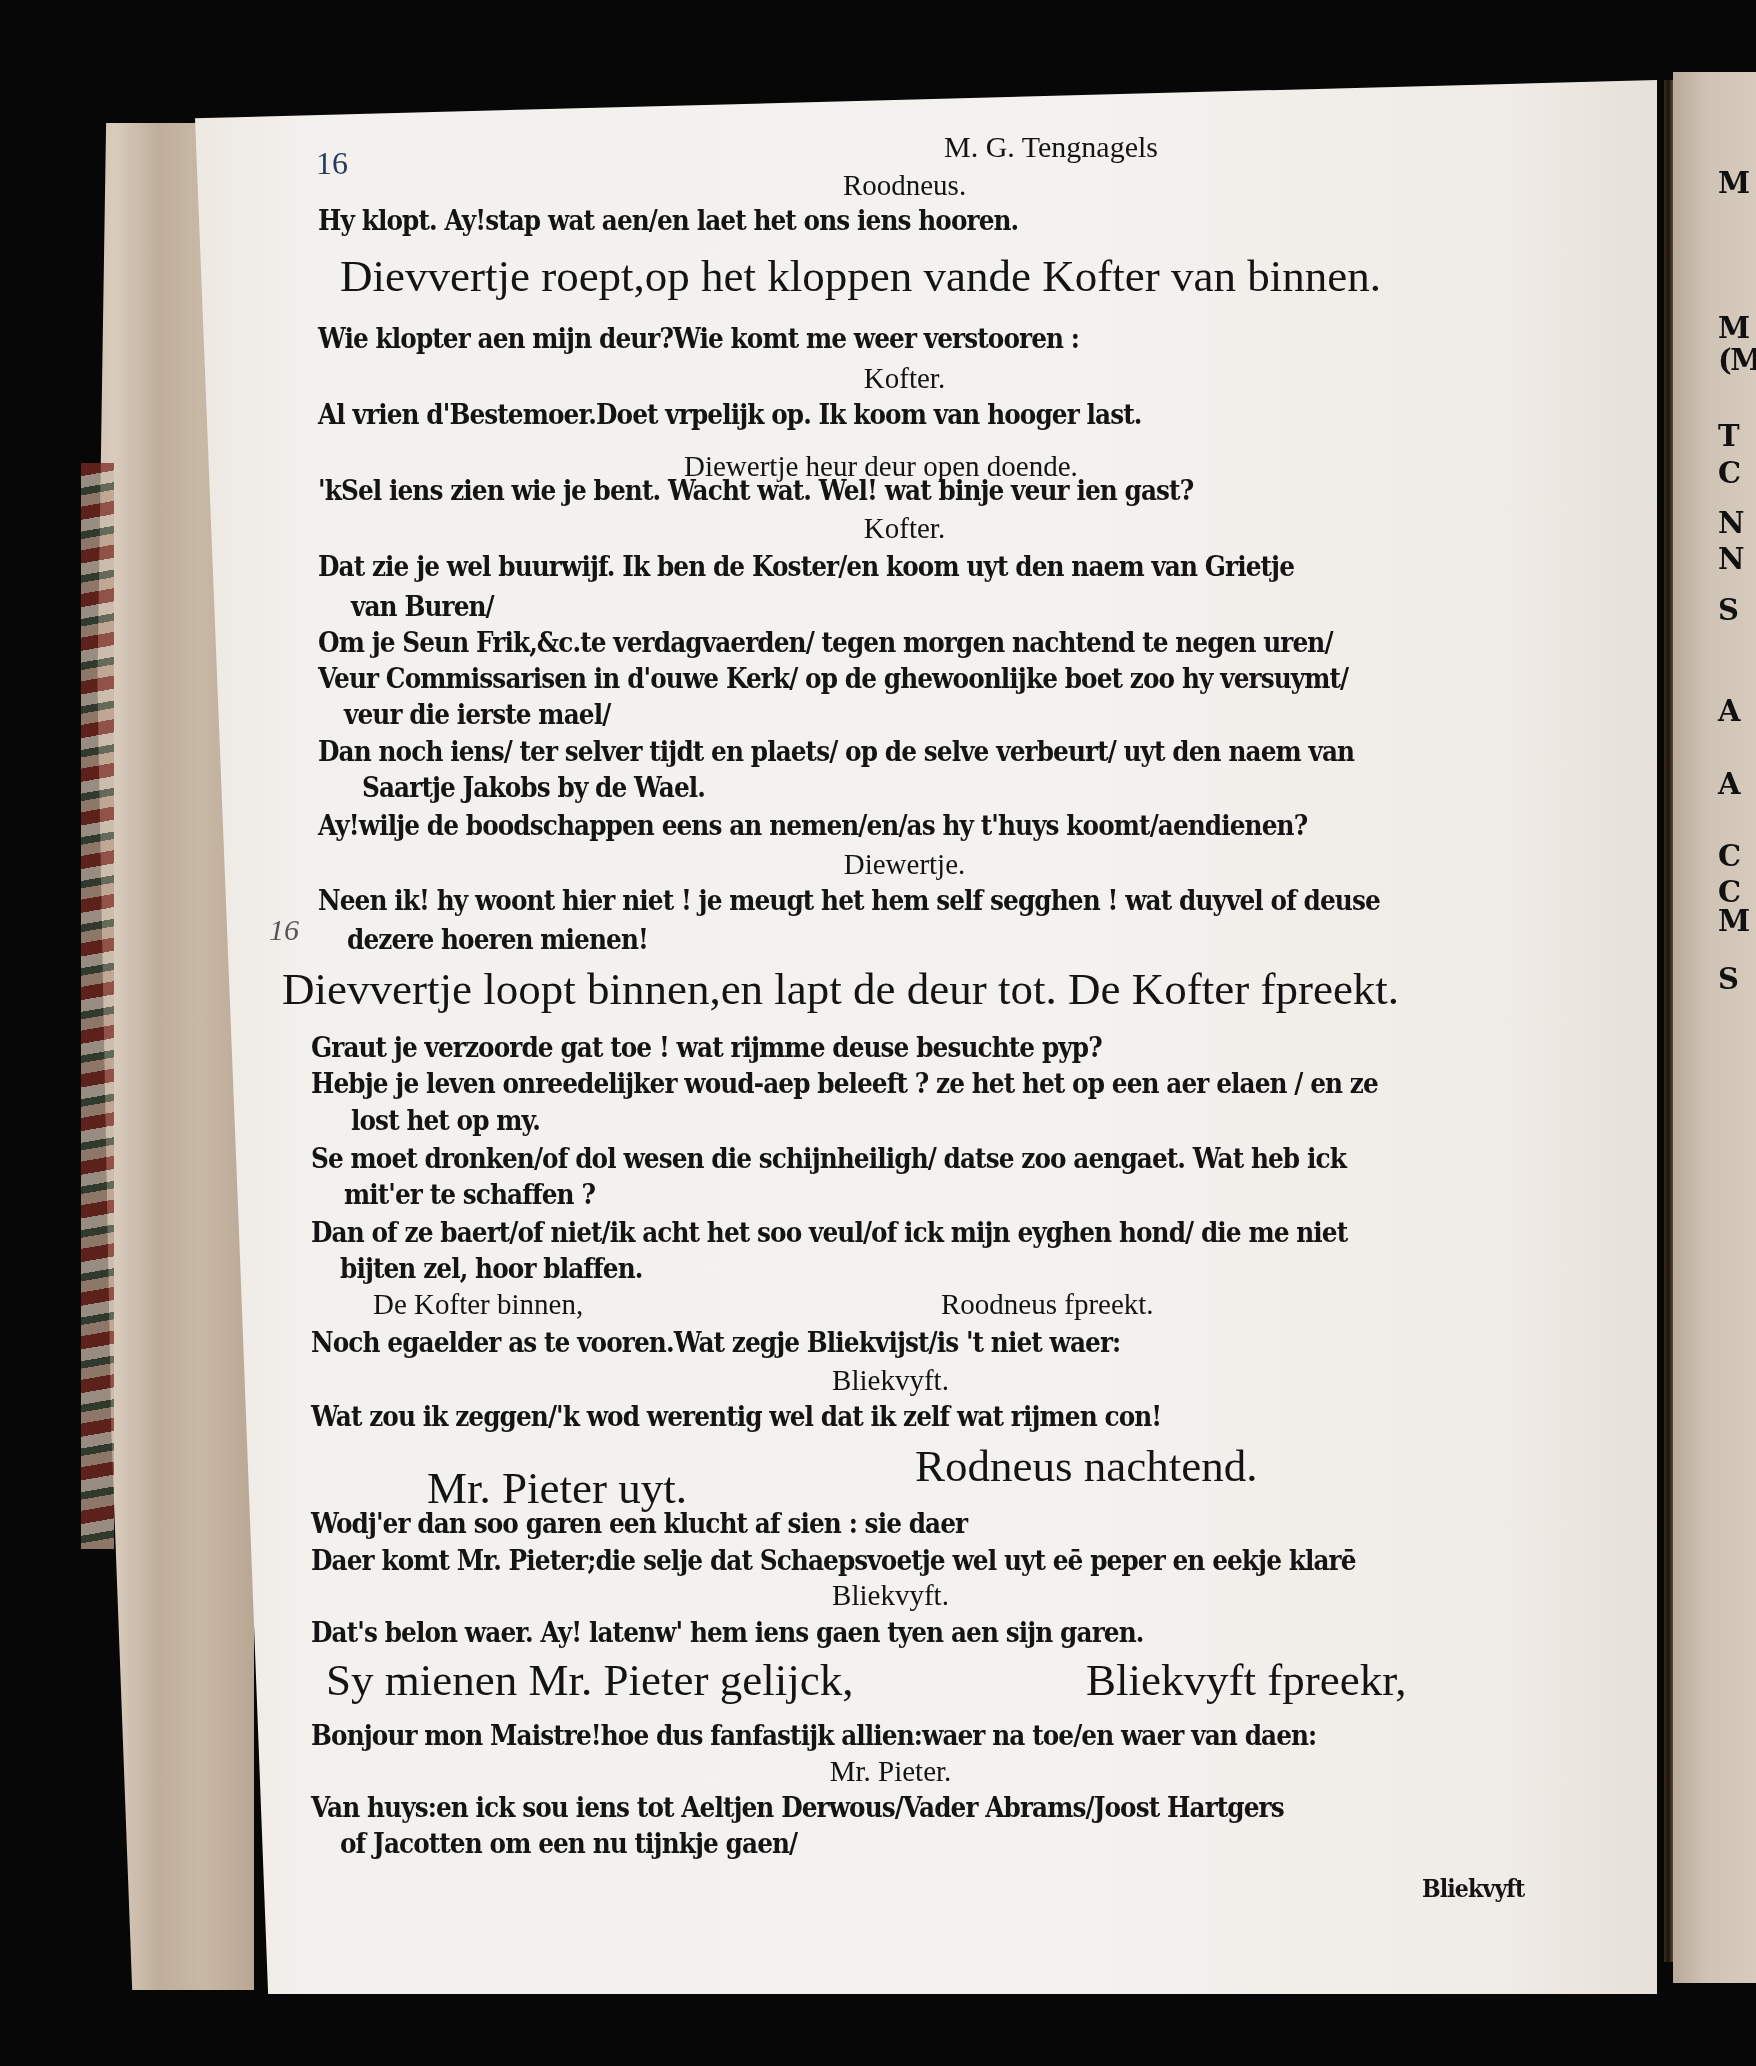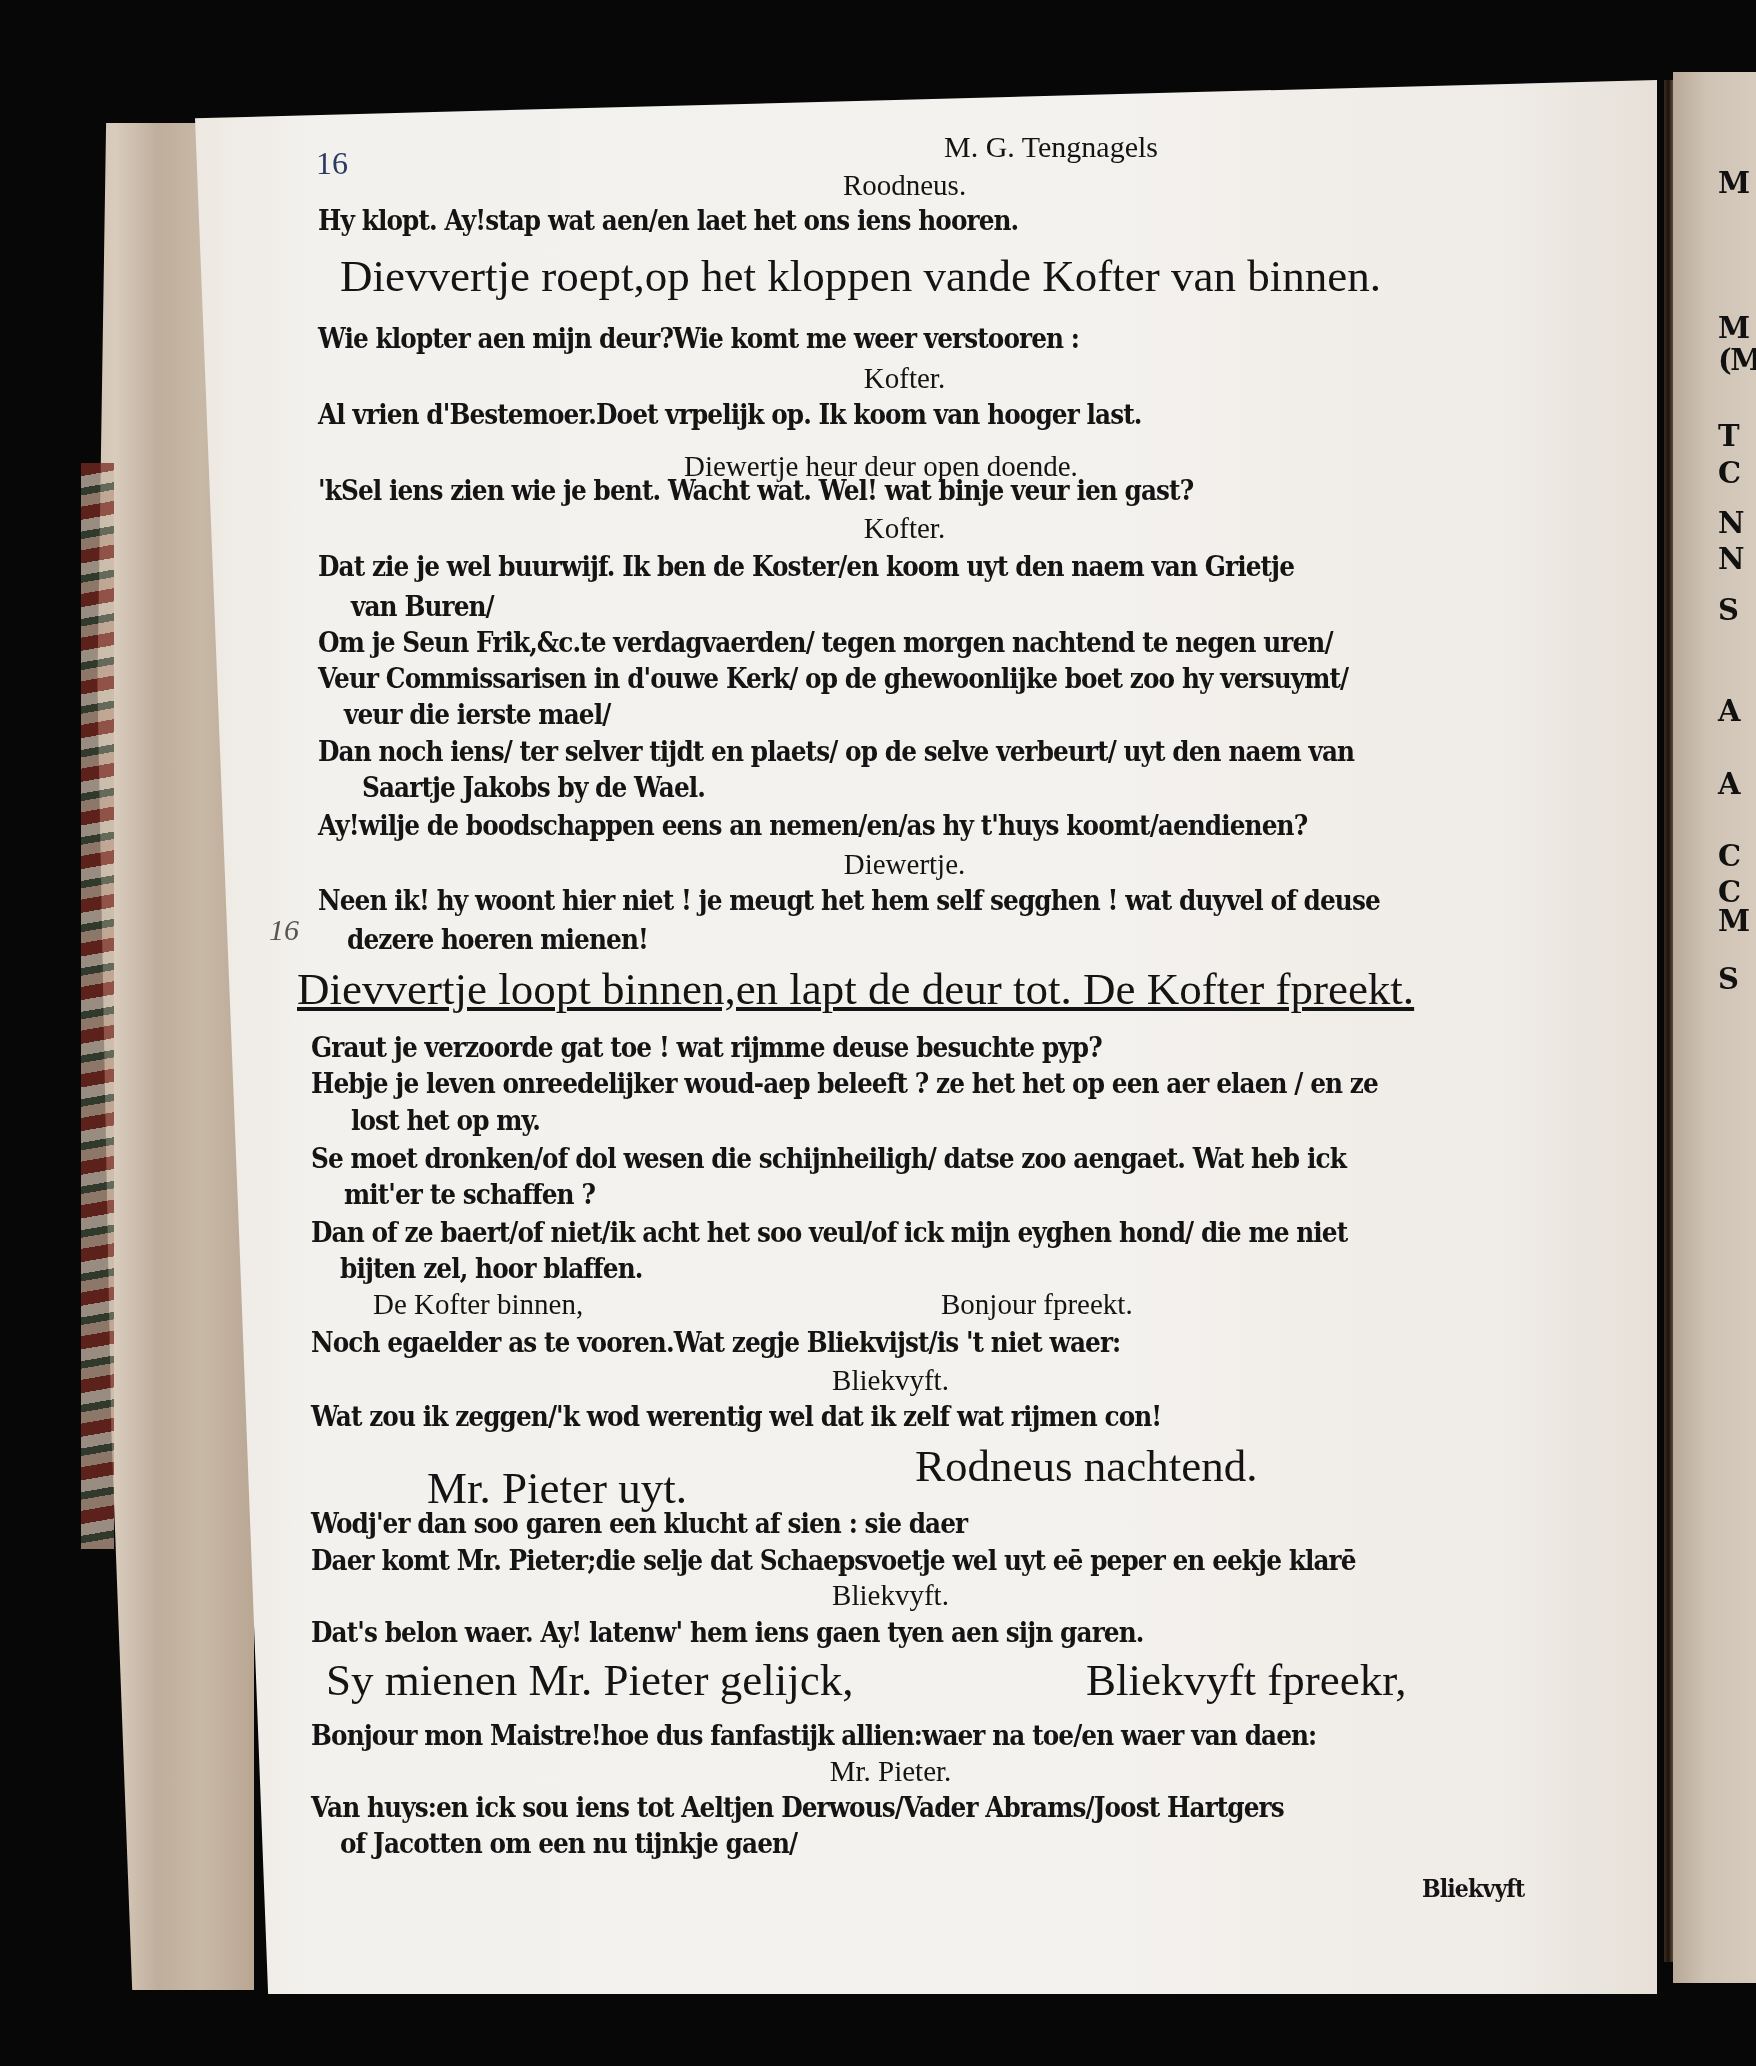--- a/index.html
+++ b/index.html
@@ -87,34 +87,34 @@
 <span class="text bl" style="left:351px;top:590px;">van Buren/</span>
 <span class="text bl" style="left:318px;top:626px;">Om je Seun Frik,&amp;c.te verdagvaerden/ tegen morgen nachtend te negen uren/</span>
 <span class="text bl" style="left:318px;top:662px;">Veur Commissarisen in d'ouwe Kerk/ op de ghewoonlijke boet zoo hy versuymt/</span>
 <span class="text bl" style="left:344px;top:698px;">veur die ierste mael/</span>
 <span class="text bl" style="left:318px;top:735px;">Dan noch iens/ ter selver tijdt en plaets/ op de selve verbeurt/ uyt den naem van</span>
 <span class="text bl" style="left:362px;top:771px;">Saartje Jakobs by de Wael.</span>
 <span class="text bl" style="left:318px;top:809px;">Ay!wilje de boodschappen eens an nemen/en/as hy t'huys koomt/aendienen?</span>
 <span class="text ro cen" style="left:651px;top:848px;width:507px;">Diewertje.</span>
 <span class="text bl" style="left:318px;top:884px;">Neen ik! hy woont hier niet ! je meugt het hem self segghen ! wat duyvel of deuse</span>
 <span class="text bl" style="left:347px;top:923px;">dezere hoeren mienen!</span>
-<span class="text rol" style="left:297px;top:963px;text-decoration:underline;">Dievvertje loopt binnen,en lapt de deur tot.  De Kofter fpreekt.</span>
+<span class="text rol" style="left:282px;top:963px;">Dievvertje loopt binnen,en lapt de deur tot.  De Kofter fpreekt.</span>
 <span class="text bl" style="left:311px;top:1031px;">Graut je verzoorde gat toe ! wat rijmme deuse besuchte pyp?</span>
 <span class="text bl" style="left:311px;top:1067px;">Hebje je leven onreedelijker woud-aep beleeft ?  ze het het op een aer elaen /  en ze</span>
 <span class="text bl" style="left:351px;top:1104px;">lost het op my.</span>
 <span class="text bl" style="left:311px;top:1142px;">Se moet dronken/of dol wesen die schijnheiligh/ datse zoo aengaet.  Wat heb ick</span>
 <span class="text bl" style="left:344px;top:1178px;">mit'er te schaffen ?</span>
 <span class="text bl" style="left:311px;top:1216px;">Dan of ze baert/of niet/ik acht het soo veul/of ick mijn eyghen hond/ die me niet</span>
 <span class="text bl" style="left:340px;top:1252px;">bijten zel, hoor blaffen.</span>
 <span class="text ro" style="left:373px;top:1288px;">De Kofter binnen,</span>
 <span class="text ro" style="left:485px;top:1288px;margin-left:0;transform:translateX(-485px);"></span>
 <span class="text ro" style="left:485px;top:1288px;left:485px;"></span>
 <span class="text ro" style="left:485px;top:1288px;"></span>
 
-<span class="text ro" style="left:941px;top:1288px;">Bonjour fpreekt.</span>
+<span class="text ro" style="left:941px;top:1288px;">Roodneus fpreekt.</span>
 <span class="text bl" style="left:311px;top:1326px;">Noch egaelder as te vooren.Wat zegje Bliekvijst/is 't niet waer:</span>
 <span class="text ro cen" style="left:637px;top:1364px;width:507px;">Bliekvyft.</span>
 <span class="text bl" style="left:311px;top:1400px;">Wat zou ik zeggen/'k wod werentig wel dat ik zelf wat rijmen con!</span>
 <span class="text rol" style="left:427px;top:1440px;margin-top:22px;">Mr. Pieter uyt.</span>
 <span class="text rol" style="left:915px;top:1440px;">Rodneus nachtend.</span>
 <span class="text bl" style="left:311px;top:1507px;">Wodj'er dan soo garen een klucht af sien : sie daer</span>
 <span class="text bl" style="left:311px;top:1544px;">Daer komt Mr. Pieter;die selje dat Schaepsvoetje wel uyt eē peper en eekje klarē</span>
 <span class="text ro cen" style="left:637px;top:1579px;width:507px;">Bliekvyft.</span>
 <span class="text bl" style="left:311px;top:1616px;">Dat's belon waer.  Ay! latenw' hem iens gaen tyen aen sijn garen.</span>
 <span class="text rol" style="left:326px;top:1654px;">Sy mienen Mr. Pieter gelijck,</span>

